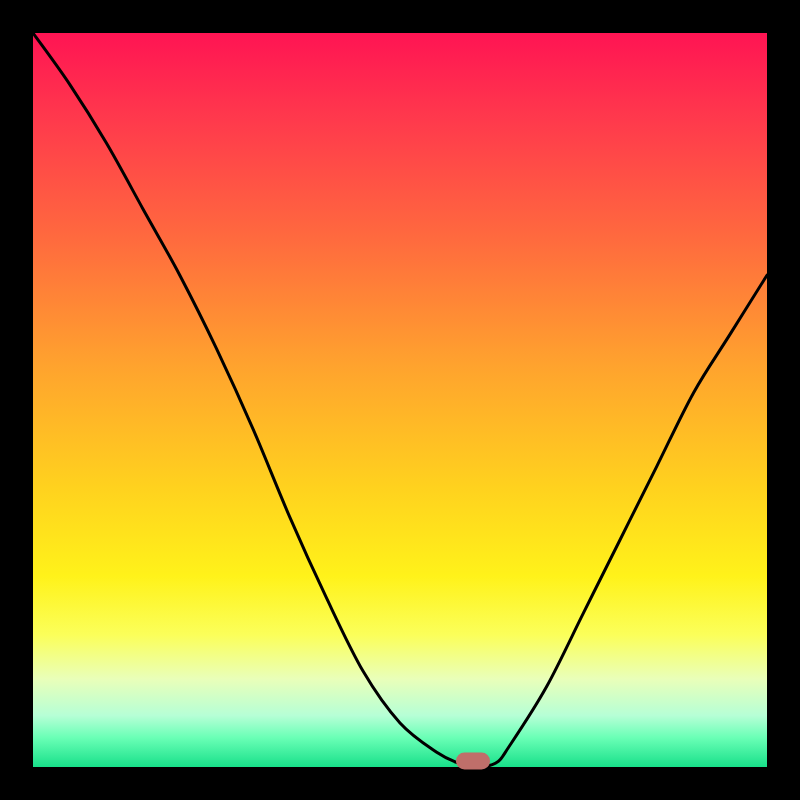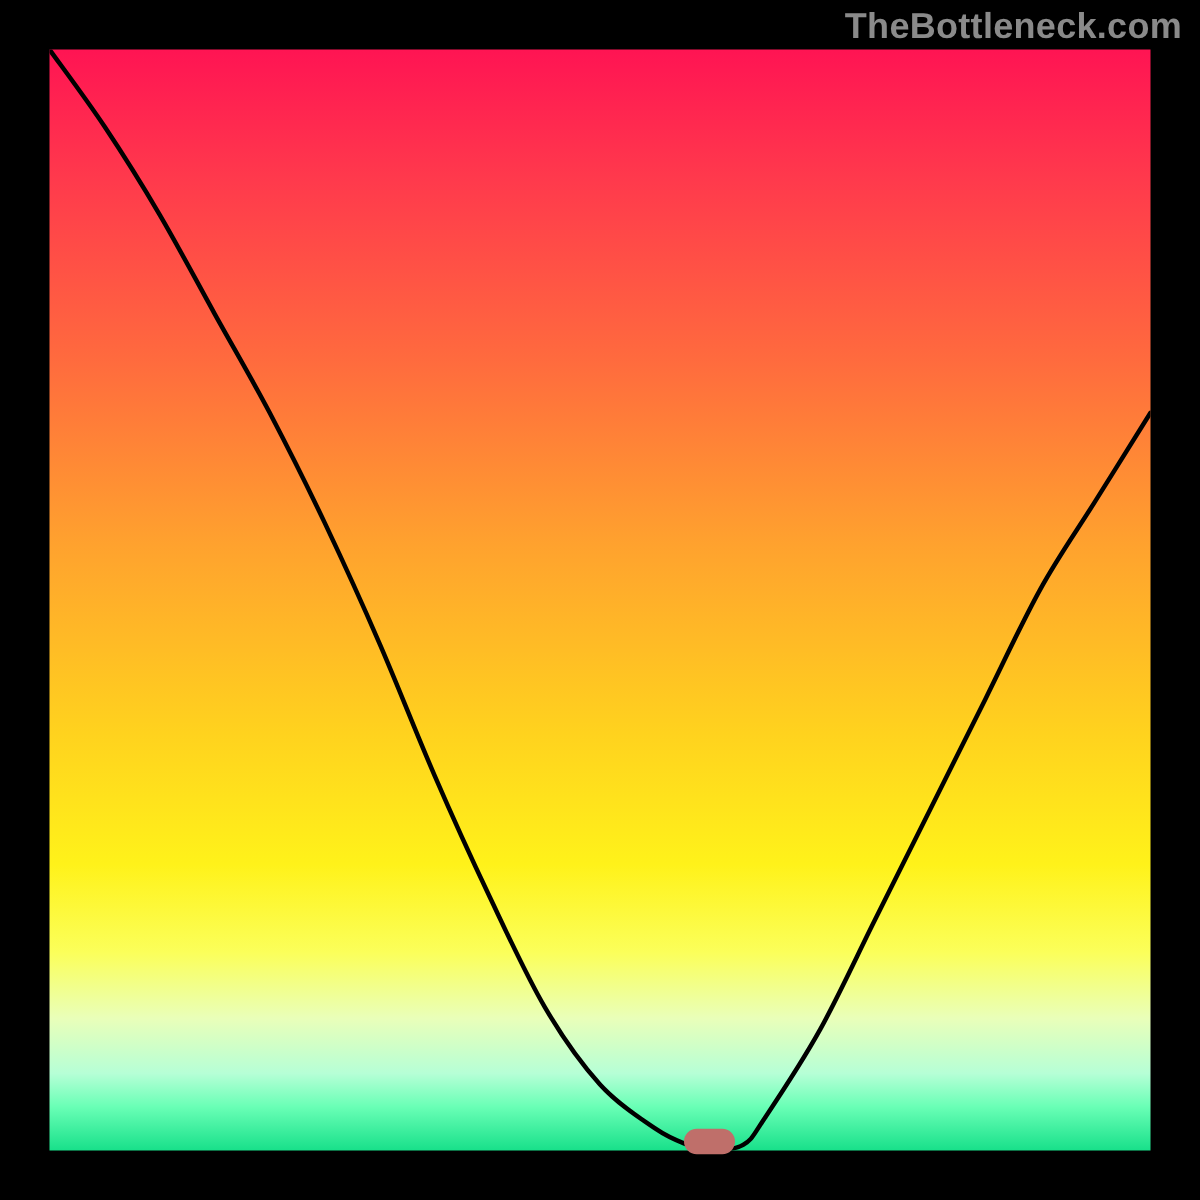--- a/index.html
+++ b/index.html
@@ -62,21 +62,20 @@
     top: 0;
     width: 734px;
     height: 734px;
     z-index: 5;
   }
 </style>
 </head>
 <body>
 
 <div class="frame">
-  <div class="watermark">TheBottleneck.com</div>
 
   <div class="plot-area">
     <svg class="curve" viewBox="0 0 734 734" preserveAspectRatio="none">
       <path id="curve-path" d="M 0.0 0.0 C 6.1 8.6, 24.5 33.0, 36.7 51.4 C 48.9 69.7, 61.2 89.3, 73.4 110.1 C 85.6 130.9, 97.9 154.1, 110.1 176.2 C 122.3 198.2, 134.6 219.0, 146.8 242.2 C 159.0 265.5, 171.3 289.9, 183.5 315.6 C 195.7 341.3, 208.0 368.2, 220.2 396.4 C 232.4 424.5, 244.7 456.3, 256.9 484.4 C 269.1 512.6, 281.4 539.5, 293.6 565.2 C 305.8 590.9, 318.1 617.8, 330.3 638.6 C 342.5 659.4, 354.8 676.5, 367.0 690.0 C 379.2 703.4, 393.9 712.6, 403.7 719.3 C 413.5 726.0, 419.6 727.9, 425.7 730.3 C 431.8 732.8, 434.3 734.0, 440.4 734.0 C 446.5 734.0, 456.3 734.0, 462.4 730.3 C 468.5 726.7, 468.5 724.8, 477.1 712.0 C 485.7 699.1, 501.6 675.3, 513.8 653.3 C 526.0 631.2, 538.3 604.3, 550.5 579.9 C 562.7 555.4, 575.0 530.9, 587.2 506.5 C 599.4 482.0, 611.7 457.5, 623.9 433.1 C 636.1 408.6, 648.4 381.7, 660.6 359.7 C 672.8 337.6, 685.1 320.5, 697.3 300.9 C 709.5 281.4, 727.9 252.0, 734.0 242.2" fill="none" stroke="#000" stroke-width="3" stroke-linejoin="round" stroke-linecap="round"></path>
     </svg>
     <div class="marker" id="min-marker" style="left: 440.4px; top: 728px;"></div>
   </div>
 </div>
 
 </body></html>

